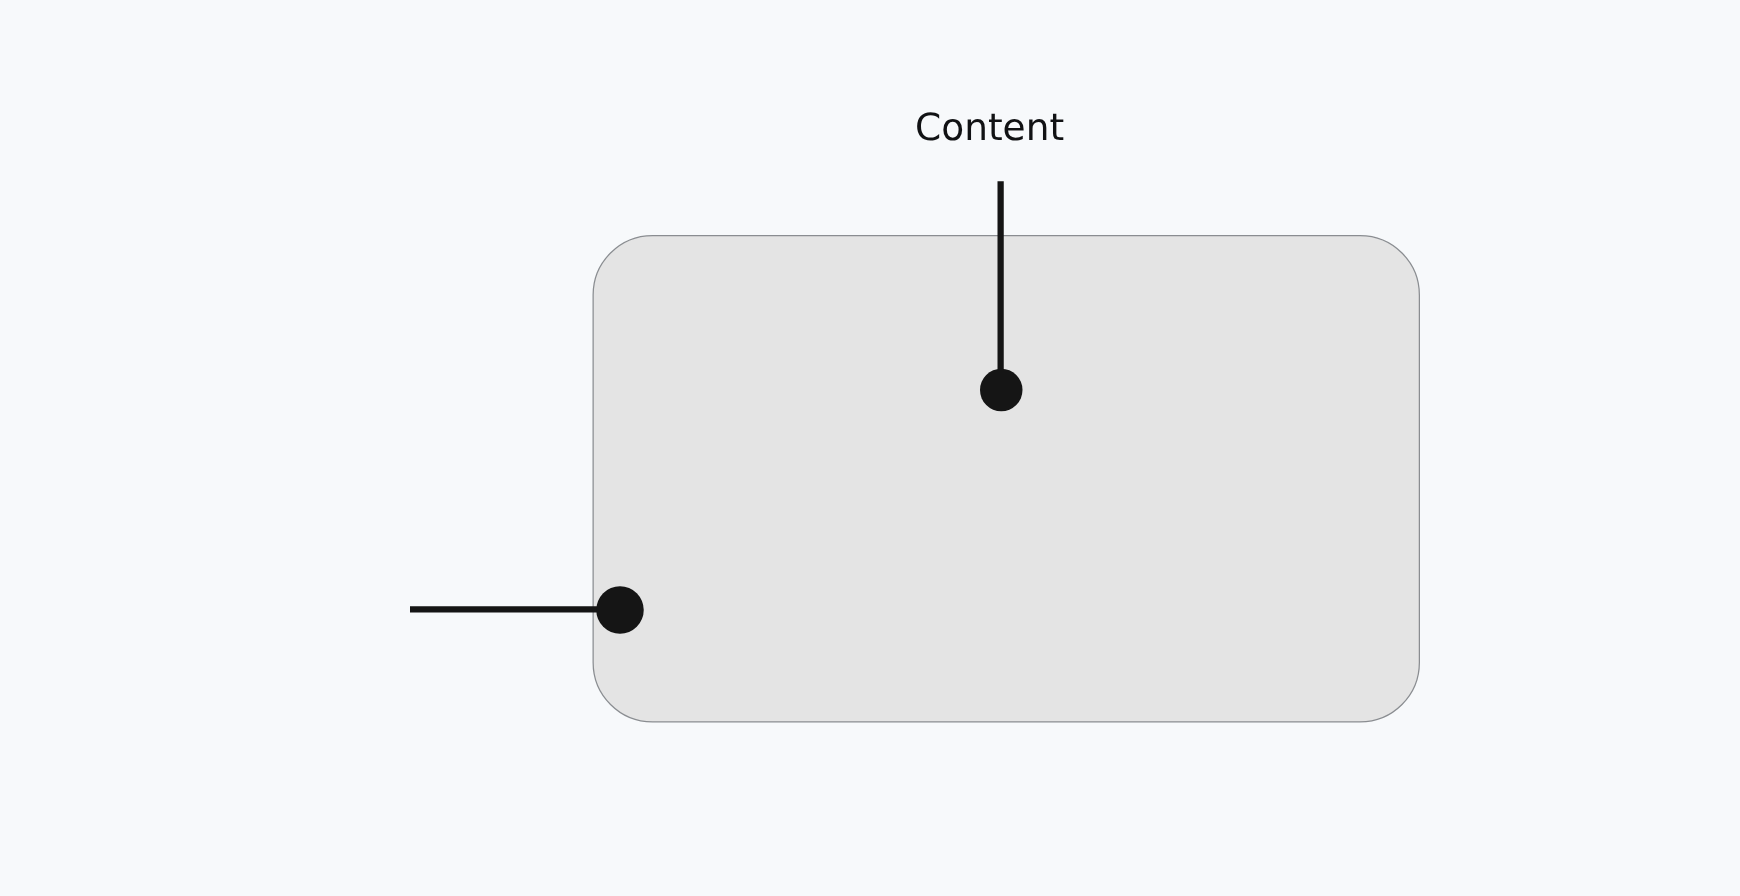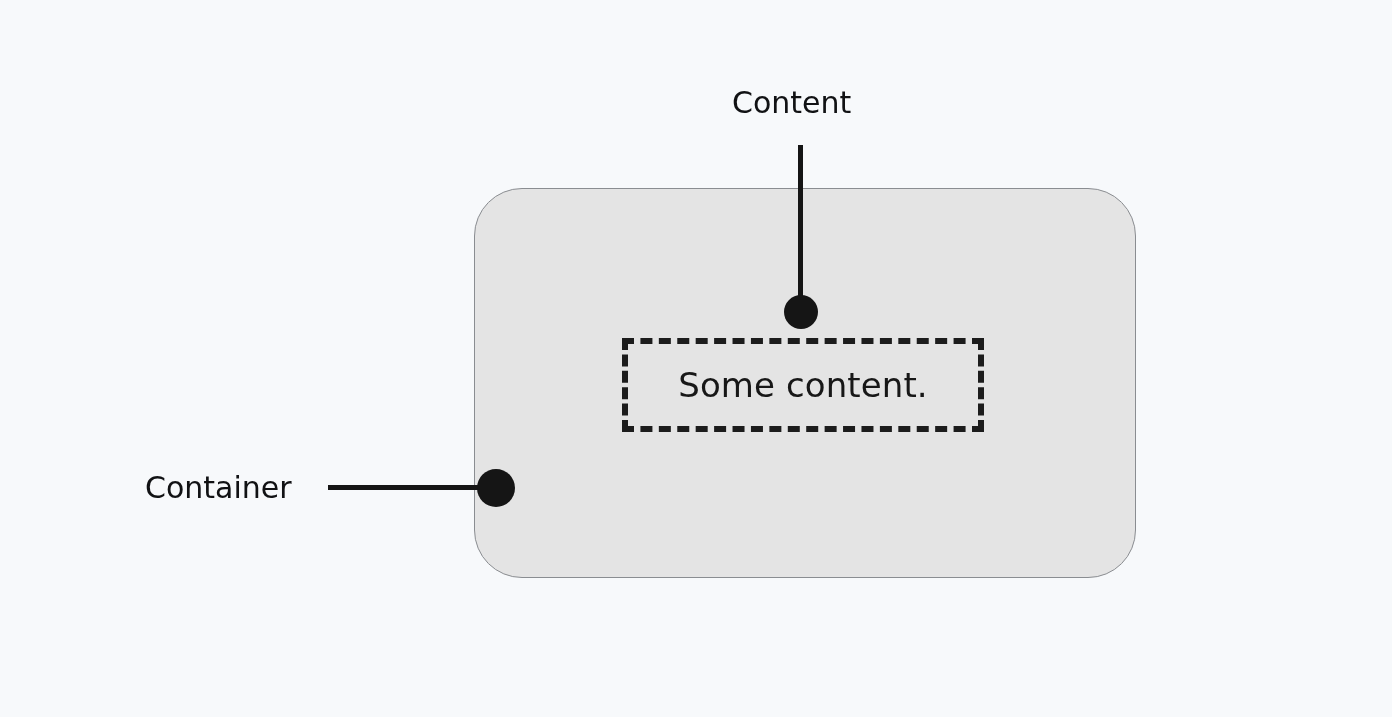--- a/index.html
+++ b/index.html
@@ -107,25 +107,21 @@
 </style>
 </head>
 <body>
 
 <div id="stage">
 
   <div class="container-box">
     
   </div>
 
-  <div class="content-box">
-    <span class="content-text">Some content.</span>
-  </div>
 
   <div class="ann-label label-content">Content</div>
   <div class="leader leader-vertical"></div>
   <div class="dot dot-content"></div>
 
-  <div class="ann-label label-container">Container</div>
   <div class="leader leader-horizontal"></div>
   <div class="dot dot-container"></div>
 
 </div>
 
 </body></html>

